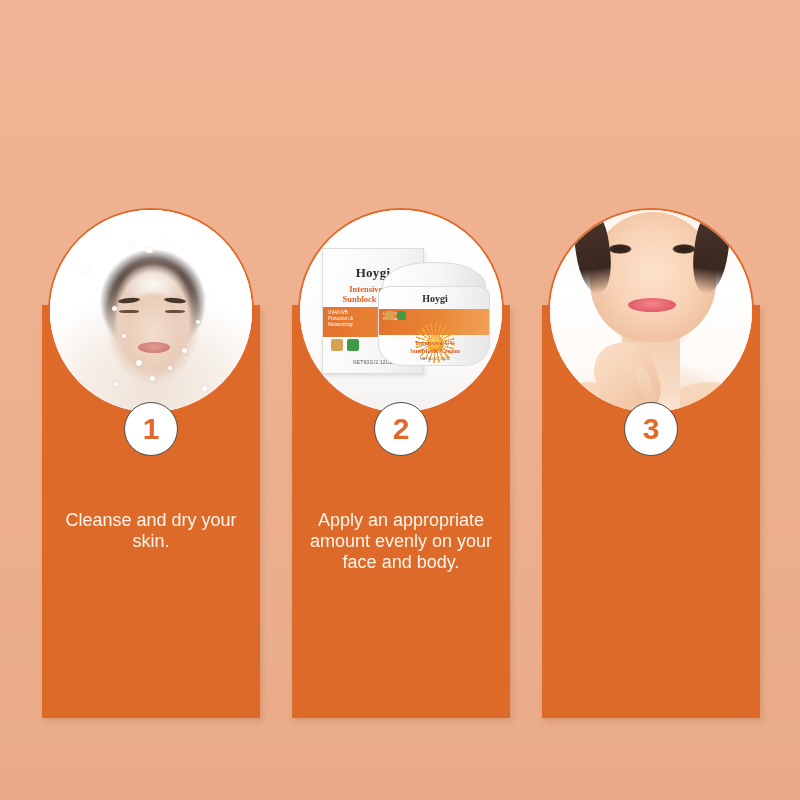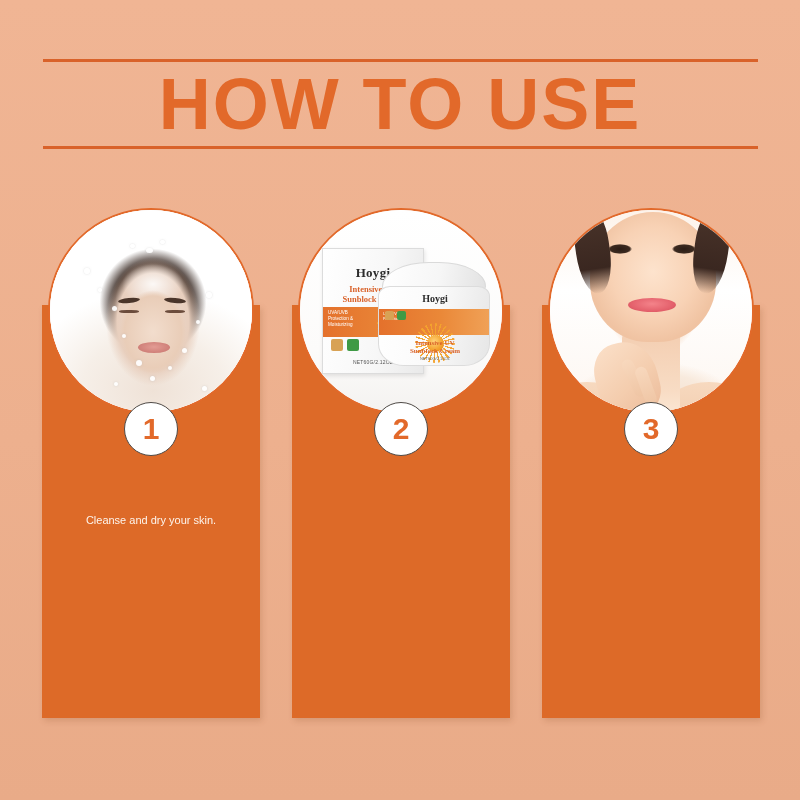--- a/index.html
+++ b/index.html
@@ -446,35 +446,30 @@
   }
 
   
   .caption {
     position: absolute;
     left: 8px;
     top: 330px;
     width: 202px;
     text-align: center;
     color: #fdf4ec;
-    font-size: 11px;
+    font-size: 18px;
     line-height: 21px;
     font-family: "Liberation Sans", sans-serif;
   }
 </style>
 </head>
 <body>
 
 <div id="poster">
 
-  <div class="header">
-    <div class="rule top"></div>
-    <div class="title">HOW TO USE</div>
-    <div class="rule bottom"></div>
-  </div>
 
   <div class="cards">
 
     <div class="card c1">
       <div class="panel"></div>
 
       <div class="photo">
         <div class="photo-inner ph1">
           <div class="hairmask"></div>
           <div class="brow-l"></div>
@@ -555,20 +550,21 @@
               </div>
               <div class="jnet">NET60G/2.12OZ</div>
             </div>
           </div>
 
         </div>
       </div>
 
       <div class="step-badge">2</div>
 
+      <div class="caption">Apply an appropriate amount evenly on your face and body.</div>
     </div>
 
     <div class="card c3">
       <div class="panel"></div>
 
       <div class="photo">
         <div class="photo-inner ph3">
           <div class="shoulder-l"></div>
           <div class="shoulder-r"></div>
           <div class="neck"></div>

